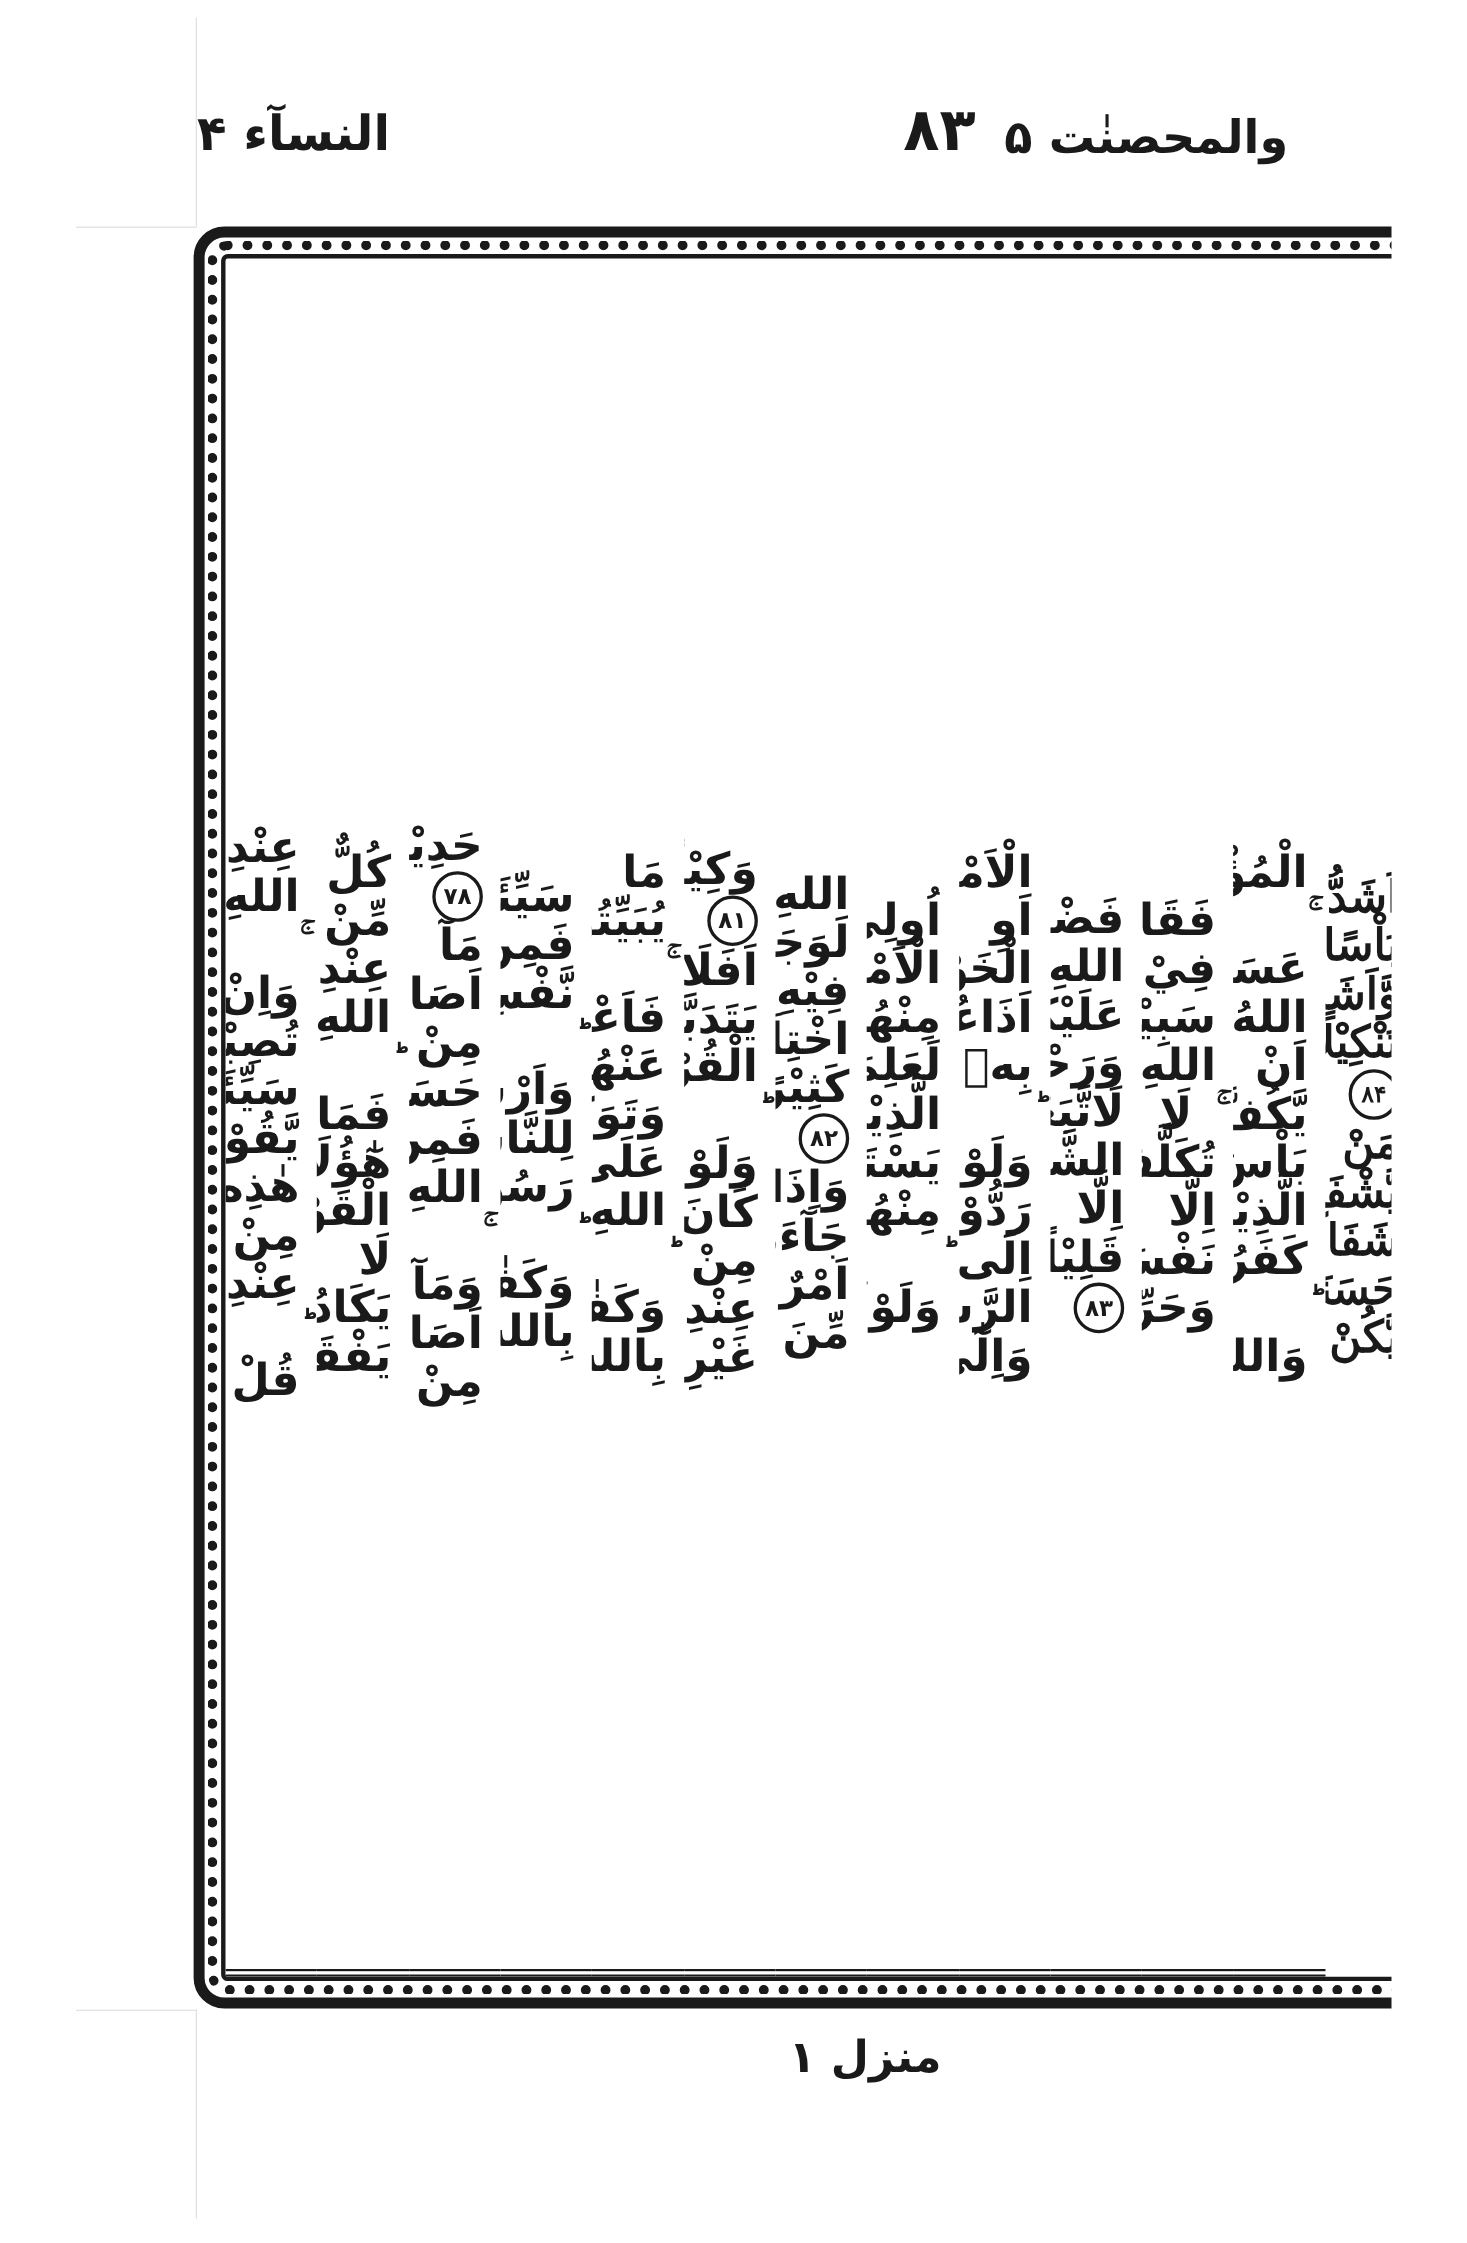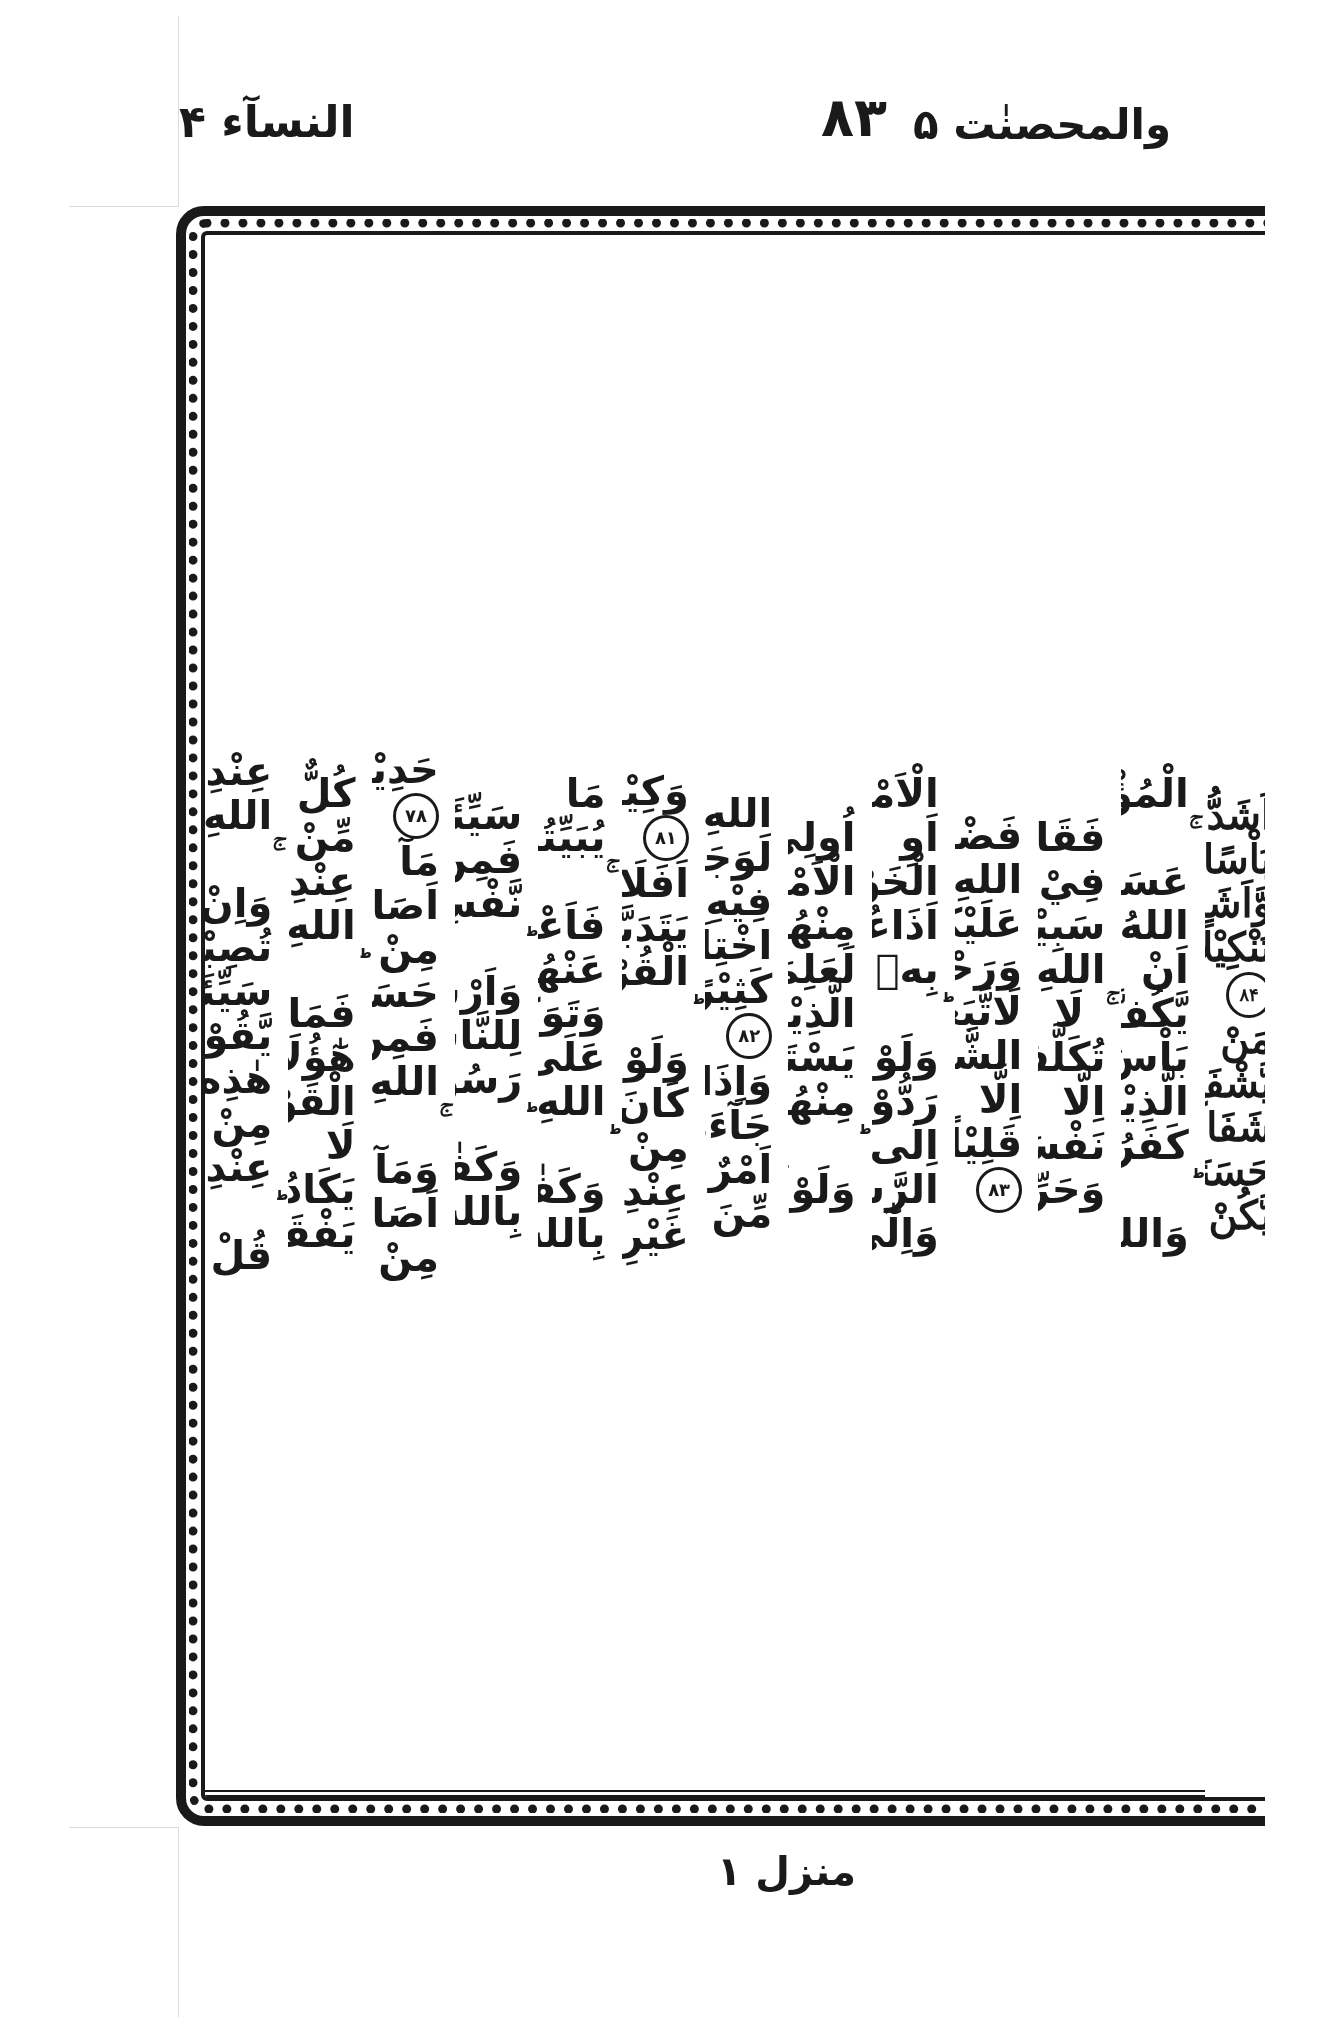--- a/index.html
+++ b/index.html
@@ -32,21 +32,21 @@
     overflow:hidden; display:flex; flex-direction:row; background:var(--bg); }
 
   
   .row { flex:1 1 0; border-bottom:7px double var(--ink); display:flex; align-items:center;
     overflow:hidden; padding:0 16px; }
   .row:last-child { border-bottom:none;font-family:Liberation Serif, serif; }
   .line-text { width:100%; direction:rtl; unicode-bidi:embed; color:var(--ink);
     font-size:40px; font-weight:bold; line-height:1.1;
     text-align:justify; text-align-last:justify; }
   .ayah-num { display:inline-block; width:46px; height:46px; border:3px solid var(--ink); border-radius:50%;
-    font-size:18px; line-height:40px; text-align:left; text-align-last:center; vertical-align:middle; font-weight:bold; }
+    font-size:21px; line-height:40px; text-align:left; text-align-last:center; vertical-align:middle; font-weight:bold; }
 
   
   .footer { position:absolute; left:547px; top:1848px; width:240px; text-align:right;
     font-size:40px; font-weight:bold; color:var(--ink); direction:rtl; }
 </style>
 </head>
 <body>
 
 <div class="page">
 

